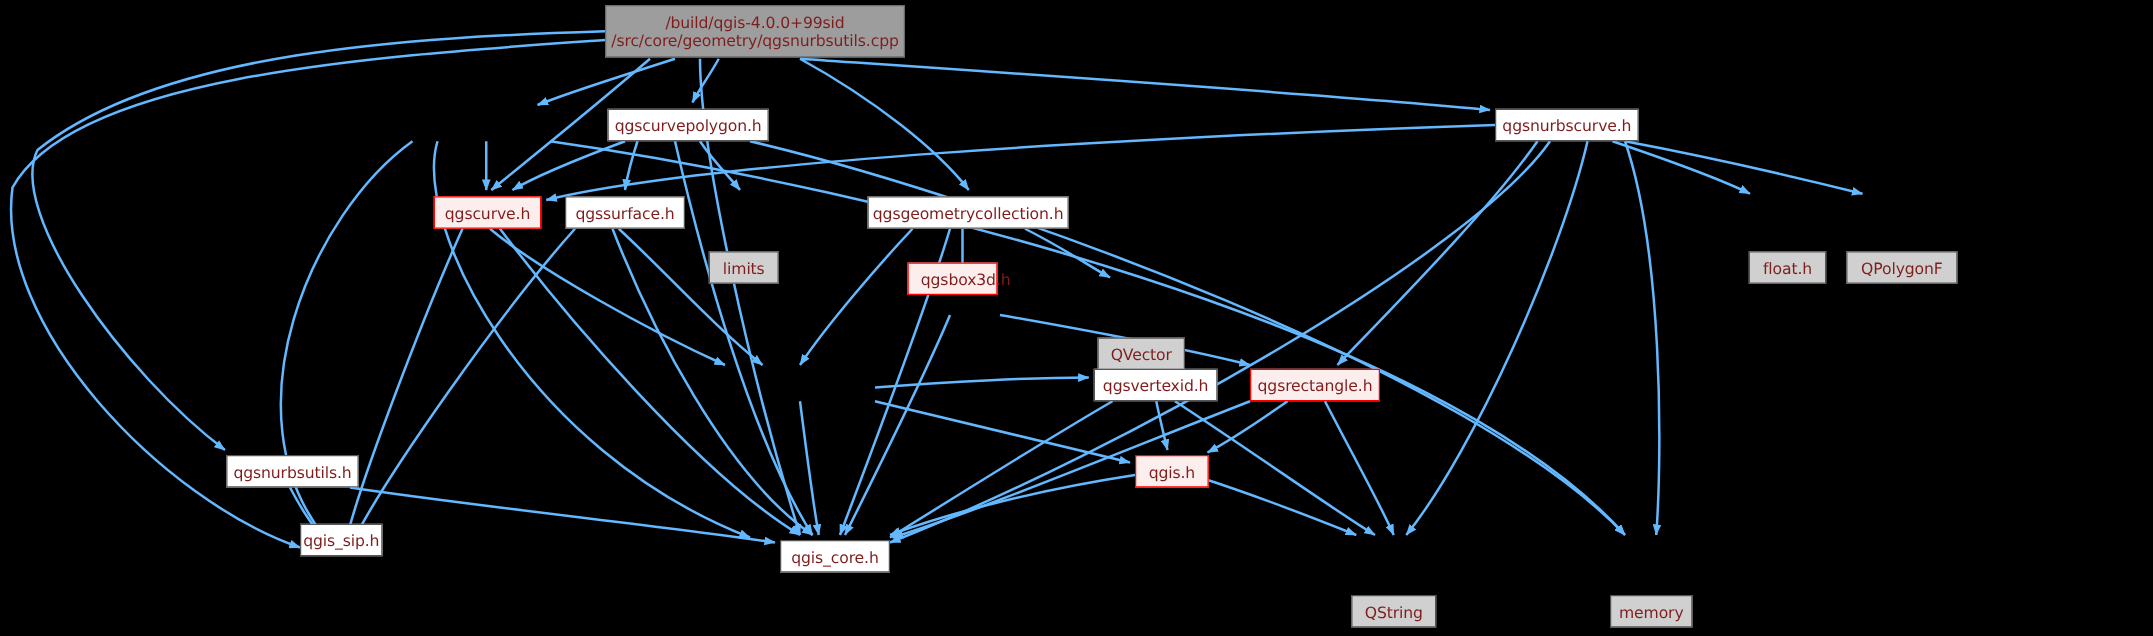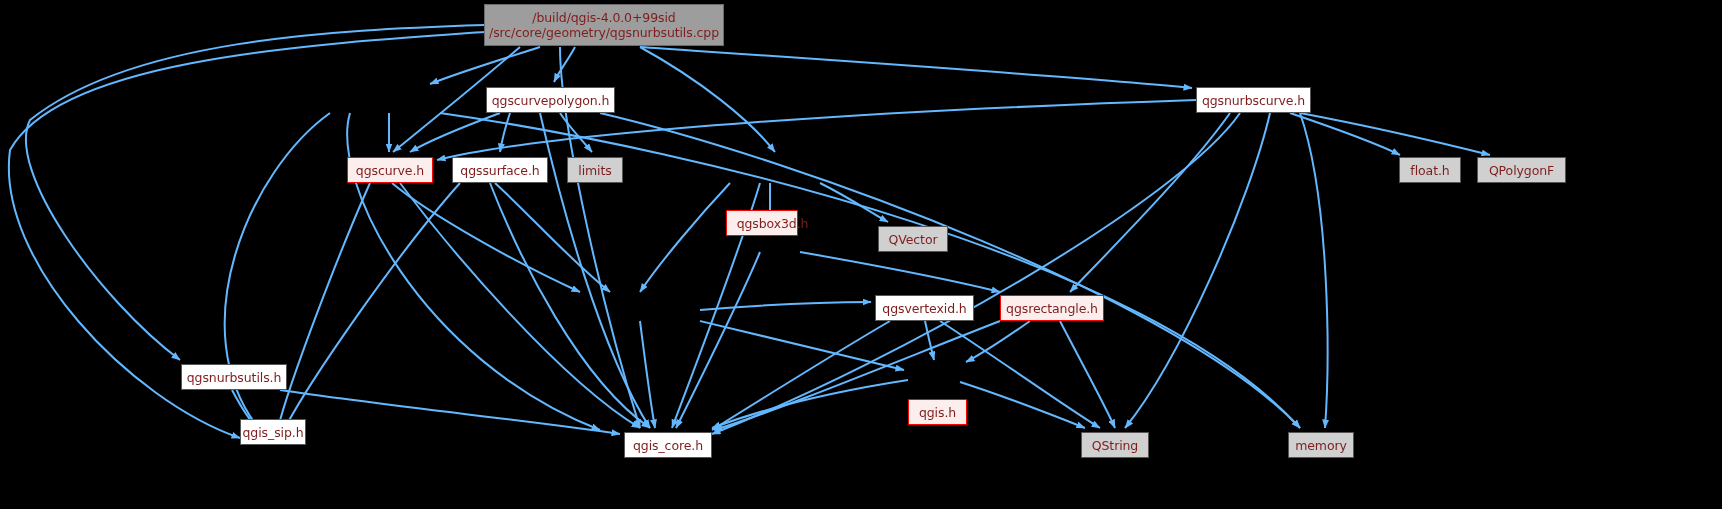--- a/index.html
+++ b/index.html
@@ -36,20 +36,21 @@
     z-index: 5;
   }
   .node.root {
     background: #9d9d9d;
     border: 1px solid #6b6b6b;
     font-size: 12.5px;
   }
   .node.sys {
     background: #d0d0d0;
     border: 1px solid #555555;
+    margin-top: 44px;
   }
   .node.plain {
     background: #ffffff;
     border: 1px solid #555555;
   }
   .node.hl {
     background: #fdeeee;
     border: 1px solid #ff0000;
   }
 </style>
@@ -149,20 +150,23 @@
   </div>
 
   <div class="node plain" style="left:452px; top:157px; width:96px; height:26px;">
     <span>qgssurface.h</span>
   </div>
 
   <div class="node sys" style="left:567px; top:157px; width:56px; height:26px;">
     <span>limits</span>
   </div>
 
+  <div class="node plain" style="left:694px; top:157px; width:161px; height:26px;">
+    <span>qgsgeometrycollection.h</span>
+  </div>
 
   <div class="node sys" style="left:1399px; top:157px; width:62px; height:26px;">
     <span>float.h</span>
   </div>
 
   <div class="node sys" style="left:1477px; top:157px; width:89px; height:26px;">
     <span>QPolygonF</span>
   </div>
 
   <div class="node hl" style="left:726px; top:210px; width:72px; height:26px;padding-left:21px;">
@@ -175,21 +179,21 @@
 
 
   <div class="node plain" style="left:875px; top:295px; width:99px; height:26px;">
     <span>qgsvertexid.h</span>
   </div>
 
   <div class="node hl" style="left:1000px; top:295px; width:104px; height:26px;">
     <span>qgsrectangle.h</span>
   </div>
 
-  <div class="node hl" style="left:908px; top:364px; width:59px; height:26px;margin-top:35px;">
+  <div class="node hl" style="left:908px; top:364px; width:59px; height:26px;">
     <span>qgis.h</span>
   </div>
 
   <div class="node plain" style="left:181px; top:364px; width:106px; height:26px;">
     <span>qgsnurbsutils.h</span>
   </div>
 
   <div class="node plain" style="left:240px; top:419px; width:66px; height:26px;">
     <span>qgis_sip.h</span>
   </div>

